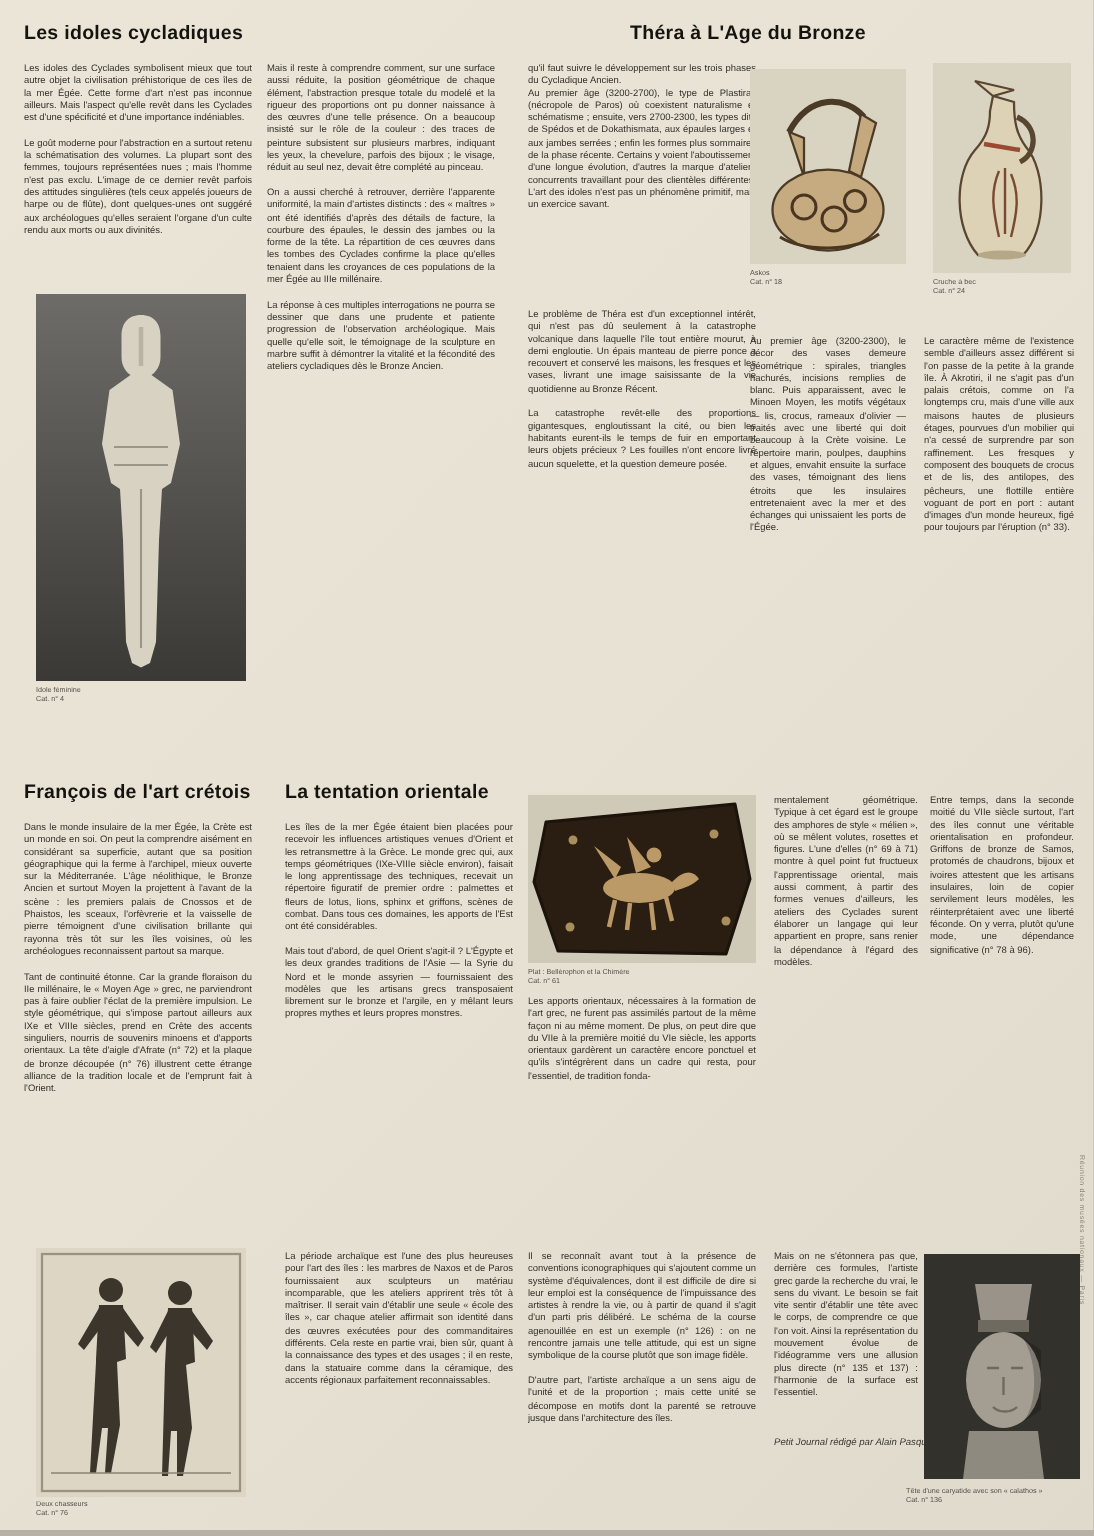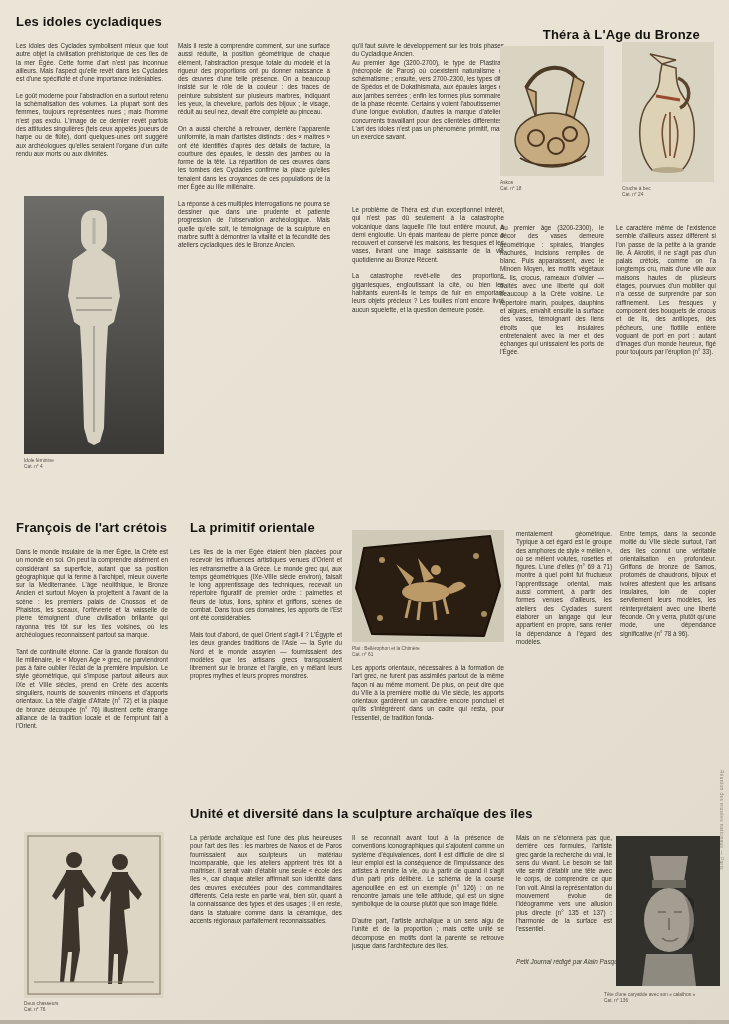--- a/index.html
+++ b/index.html
@@ -44,21 +44,21 @@
       </defs>
       <rect width="140" height="258" fill="url(#gIdol)"></rect>
       <path d="M70 14 C61 14 57 20 57 28 L57 42 C57 48 60 52 63 54 L49 64 L44 100 L50 126 L56 130 L58 164 L60 232 L64 246 L70 249 L76 246 L80 232 L82 164 L84 130 L90 126 L96 100 L91 64 L77 54 C80 52 83 48 83 42 L83 28 C83 20 79 14 70 14 Z" fill="#d8d2c2"></path>
       <path d="M52 102 L88 102 M52 114 L88 114 M70 130 L70 236" stroke="#9b968a" stroke-width="1.4" fill="none"></path>
       <path d="M70 22 L70 48" stroke="#b9b3a6" stroke-width="3"></path>
     </svg>
   </div>
   <div class="cap" style="left:24px;top:458px;width:130px;">Idole féminine
 Cat. n° 4</div>
 
-  <h2 class="h1" style="left:420px;top:14px;width:280px;text-align:right;margin-top:13px;">Théra à L'Age du Bronze</h2>
+  <h2 class="h1" style="left:420px;top:14px;width:280px;text-align:left;">Théra à L'Age du Bronze</h2>
 
   <div class="img photo-card" style="left:500px;top:46px;width:104px;height:130px;">
     <svg viewBox="0 0 104 130" width="104" height="130">
       <rect width="104" height="130" fill="#d9d3c2"></rect>
       <path d="M26 42 C40 16 64 18 76 32" stroke="#4a3a26" stroke-width="4" fill="none"></path>
       <path d="M36 72 L26 42 L36 46 Z" fill="#c4a87e" stroke="#4a3a26" stroke-width="1.5"></path>
       <path d="M66 68 L74 30 L84 36 L74 72 Z" fill="#c4a87e" stroke="#4a3a26" stroke-width="1.5"></path>
       <ellipse cx="52" cy="94" rx="37" ry="27" fill="#c6aa80" stroke="#4a3a26" stroke-width="1.5"></ellipse>
       <circle cx="36" cy="92" r="8" fill="none" stroke="#4a3520" stroke-width="2"></circle>
       <circle cx="56" cy="100" r="8" fill="none" stroke="#4a3520" stroke-width="2"></circle>
@@ -83,21 +83,21 @@
   <div class="cap" style="left:622px;top:186px;width:92px;">Cruche à bec
 Cat. n° 24</div>
 
   <div class="col" style="left:352px;top:206px;width:152px;height:308px;">Le problème de Théra est d'un exceptionnel intérêt, qui n'est pas dû seulement à la catastrophe volcanique dans laquelle l'île tout entière mourut, à demi engloutie. Un épais manteau de pierre ponce a recouvert et conservé les maisons, les fresques et les vases, livrant une image saisissante de la vie quotidienne au Bronze Récent.
 
 La catastrophe revêt-elle des proportions gigantesques, engloutissant la cité, ou bien les habitants eurent-ils le temps de fuir en emportant leurs objets précieux ? Les fouilles n'ont encore livré aucun squelette, et la question demeure posée.</div>
   <div class="col" style="left:500px;top:224px;width:104px;height:290px;">Au premier âge (3200-2300), le décor des vases demeure géométrique : spirales, triangles hachurés, incisions remplies de blanc. Puis apparaissent, avec le Minoen Moyen, les motifs végétaux — lis, crocus, rameaux d'olivier — traités avec une liberté qui doit beaucoup à la Crète voisine. Le répertoire marin, poulpes, dauphins et algues, envahit ensuite la surface des vases, témoignant des liens étroits que les insulaires entretenaient avec la mer et des échanges qui unissaient les ports de l'Égée.</div>
   <div class="col" style="left:616px;top:224px;width:100px;height:290px;">Le caractère même de l'existence semble d'ailleurs assez différent si l'on passe de la petite à la grande île. À Akrotiri, il ne s'agit pas d'un palais crétois, comme on l'a longtemps cru, mais d'une ville aux maisons hautes de plusieurs étages, pourvues d'un mobilier qui n'a cessé de surprendre par son raffinement. Les fresques y composent des bouquets de crocus et de lis, des antilopes, des pêcheurs, une flottille entière voguant de port en port : autant d'images d'un monde heureux, figé pour toujours par l'éruption (n° 33).</div>
 
   <h2 class="h1" style="left:16px;top:520px;">François de l'art crétois</h2>
-  <h2 class="h1" style="left:190px;top:520px;">La primitif orientale</h2>
+  <h2 class="h1" style="left:190px;top:520px;">La tentation orientale</h2>
 
   <div class="col" style="left:16px;top:548px;width:152px;height:246px;">Dans le monde insulaire de la mer Égée, la Crète est un monde en soi. On peut la comprendre aisément en considérant sa superficie, autant que sa position géographique qui la ferme à l'archipel, mieux ouverte sur la Méditerranée. L'âge néolithique, le Bronze Ancien et surtout Moyen la projettent à l'avant de la scène : les premiers palais de Cnossos et de Phaistos, les sceaux, l'orfèvrerie et la vaisselle de pierre témoignent d'une civilisation brillante qui rayonna très tôt sur les îles voisines, où les archéologues reconnaissent partout sa marque.
 
 Tant de continuité étonne. Car la grande floraison du IIe millénaire, le « Moyen Age » grec, ne parviendront pas à faire oublier l'éclat de la première impulsion. Le style géométrique, qui s'impose partout ailleurs aux IXe et VIIIe siècles, prend en Crète des accents singuliers, nourris de souvenirs minoens et d'apports orientaux. La tête d'aigle d'Afrate (n° 72) et la plaque de bronze découpée (n° 76) illustrent cette étrange alliance de la tradition locale et de l'emprunt fait à l'Orient.</div>
   <div class="col" style="left:190px;top:548px;width:152px;height:246px;">Les îles de la mer Égée étaient bien placées pour recevoir les influences artistiques venues d'Orient et les retransmettre à la Grèce. Le monde grec qui, aux temps géométriques (IXe-VIIIe siècle environ), faisait le long apprentissage des techniques, recevait un répertoire figuratif de premier ordre : palmettes et fleurs de lotus, lions, sphinx et griffons, scènes de combat. Dans tous ces domaines, les apports de l'Est ont été considérables.
 
 Mais tout d'abord, de quel Orient s'agit-il ? L'Égypte et les deux grandes traditions de l'Asie — la Syrie du Nord et le monde assyrien — fournissaient des modèles que les artisans grecs transposaient librement sur le bronze et l'argile, en y mêlant leurs propres mythes et leurs propres monstres.</div>
 
   <div class="img" style="left:352px;top:530px;width:152px;height:112px;">
     <svg viewBox="0 0 152 112" width="152" height="112">
@@ -115,21 +115,20 @@
       <circle cx="28" cy="88" r="3" fill="#a98e5e"></circle>
     </svg>
   </div>
   <div class="cap" style="left:352px;top:646px;width:152px;">Plat : Bellérophon et la Chimère
 Cat. n° 61</div>
   <div class="col" style="left:352px;top:664px;width:152px;height:130px;">Les apports orientaux, nécessaires à la formation de l'art grec, ne furent pas assimilés partout de la même façon ni au même moment. De plus, on peut dire que du VIIe à la première moitié du VIe siècle, les apports orientaux gardèrent un caractère encore ponctuel et qu'ils s'intégrèrent dans un cadre qui resta, pour l'essentiel, de tradition fonda-</div>
 
   <div class="col" style="left:516px;top:530px;width:96px;height:264px;">mentalement géométrique. Typique à cet égard est le groupe des amphores de style « mélien », où se mêlent volutes, rosettes et figures. L'une d'elles (n° 69 à 71) montre à quel point fut fructueux l'apprentissage oriental, mais aussi comment, à partir des formes venues d'ailleurs, les ateliers des Cyclades surent élaborer un langage qui leur appartient en propre, sans renier la dépendance à l'égard des modèles.</div>
   <div class="col" style="left:620px;top:530px;width:96px;height:264px;">Entre temps, dans la seconde moitié du VIIe siècle surtout, l'art des îles connut une véritable orientalisation en profondeur. Griffons de bronze de Samos, protomés de chaudrons, bijoux et ivoires attestent que les artisans insulaires, loin de copier servilement leurs modèles, les réinterprétaient avec une liberté féconde. On y verra, plutôt qu'une mode, une dépendance significative (n° 78 à 96).</div>
 
-  <h2 class="h1" style="left:190px;top:806px;width:420px;">Unité et diversité  dans la sculpture archaïque des îles</h2>
 
   <div class="img" style="left:24px;top:832px;width:140px;height:166px;">
     <svg viewBox="0 0 140 166" width="140" height="166">
       <rect width="140" height="166" fill="#ddd6c4"></rect>
       <rect x="4" y="4" width="132" height="158" fill="none" stroke="#9a9381" stroke-width="1.5"></rect>
       <g fill="#3b352c">
         <circle cx="50" cy="28" r="8"></circle>
         <path d="M42 38 L58 38 L60 74 L54 76 L56 118 L50 150 L46 150 L48 120 L44 120 L40 150 L36 150 L40 76 L40 74 Z"></path>
         <path d="M42 40 L28 64 L32 68 L44 52 Z M58 40 L72 60 L68 66 L56 52 Z"></path>
         <circle cx="96" cy="30" r="8"></circle>

